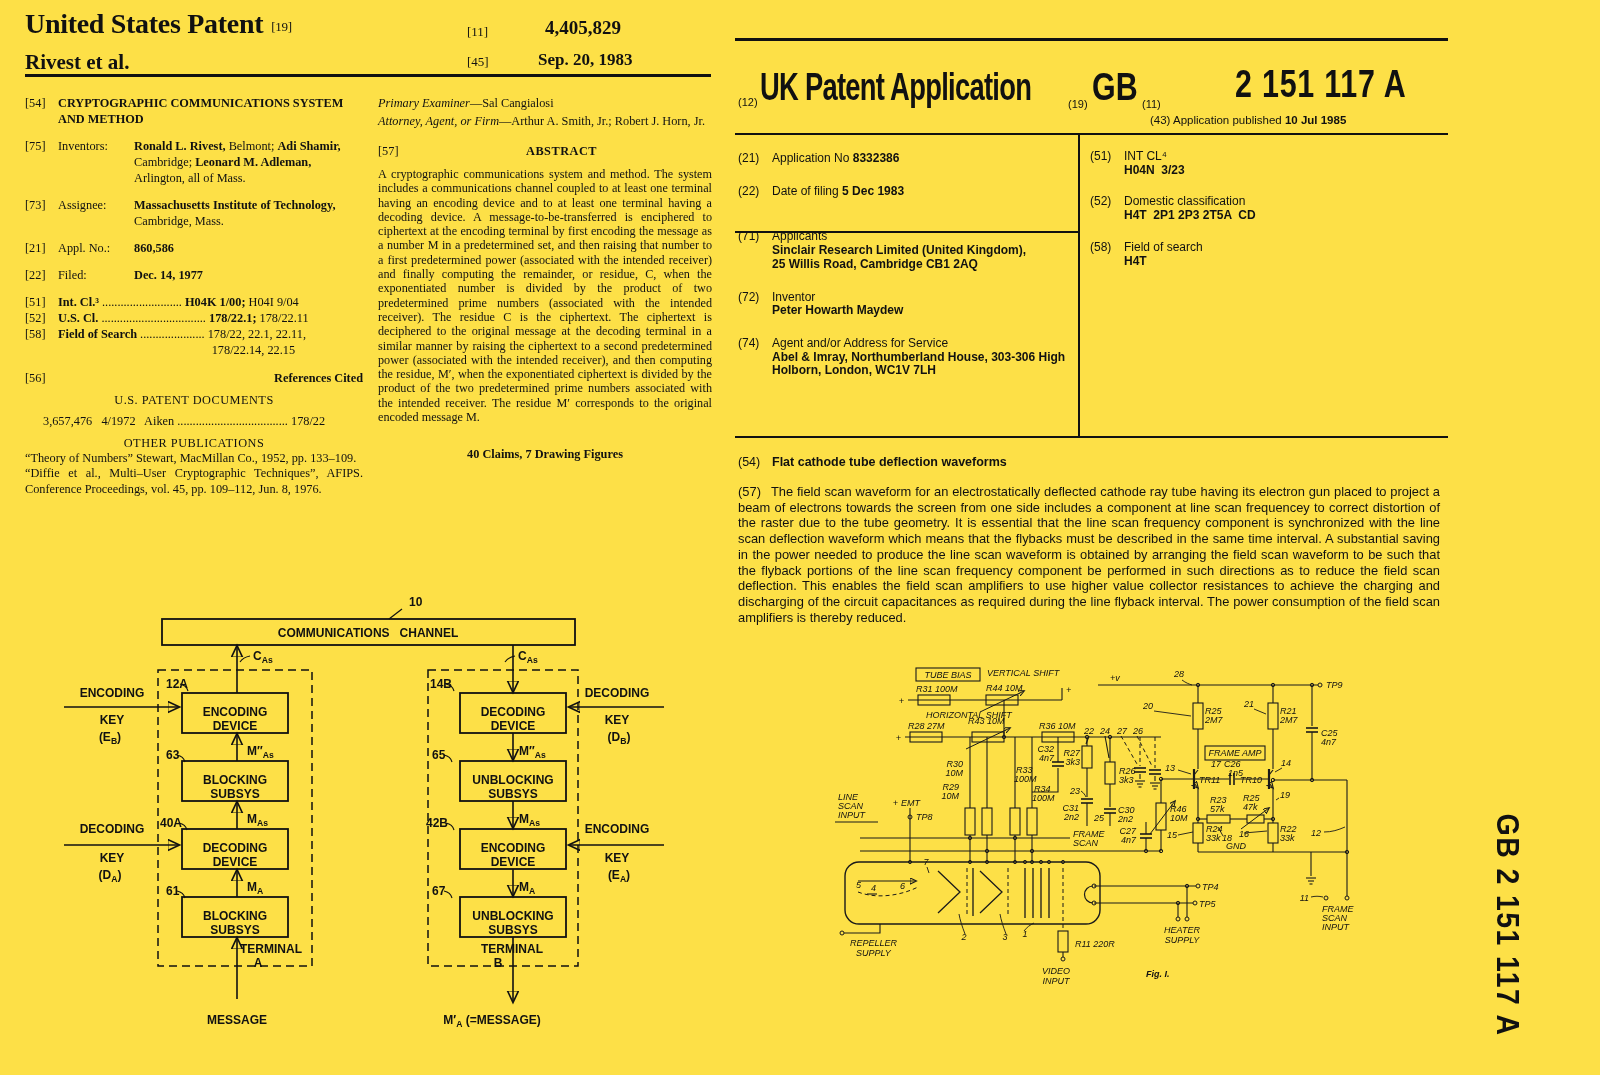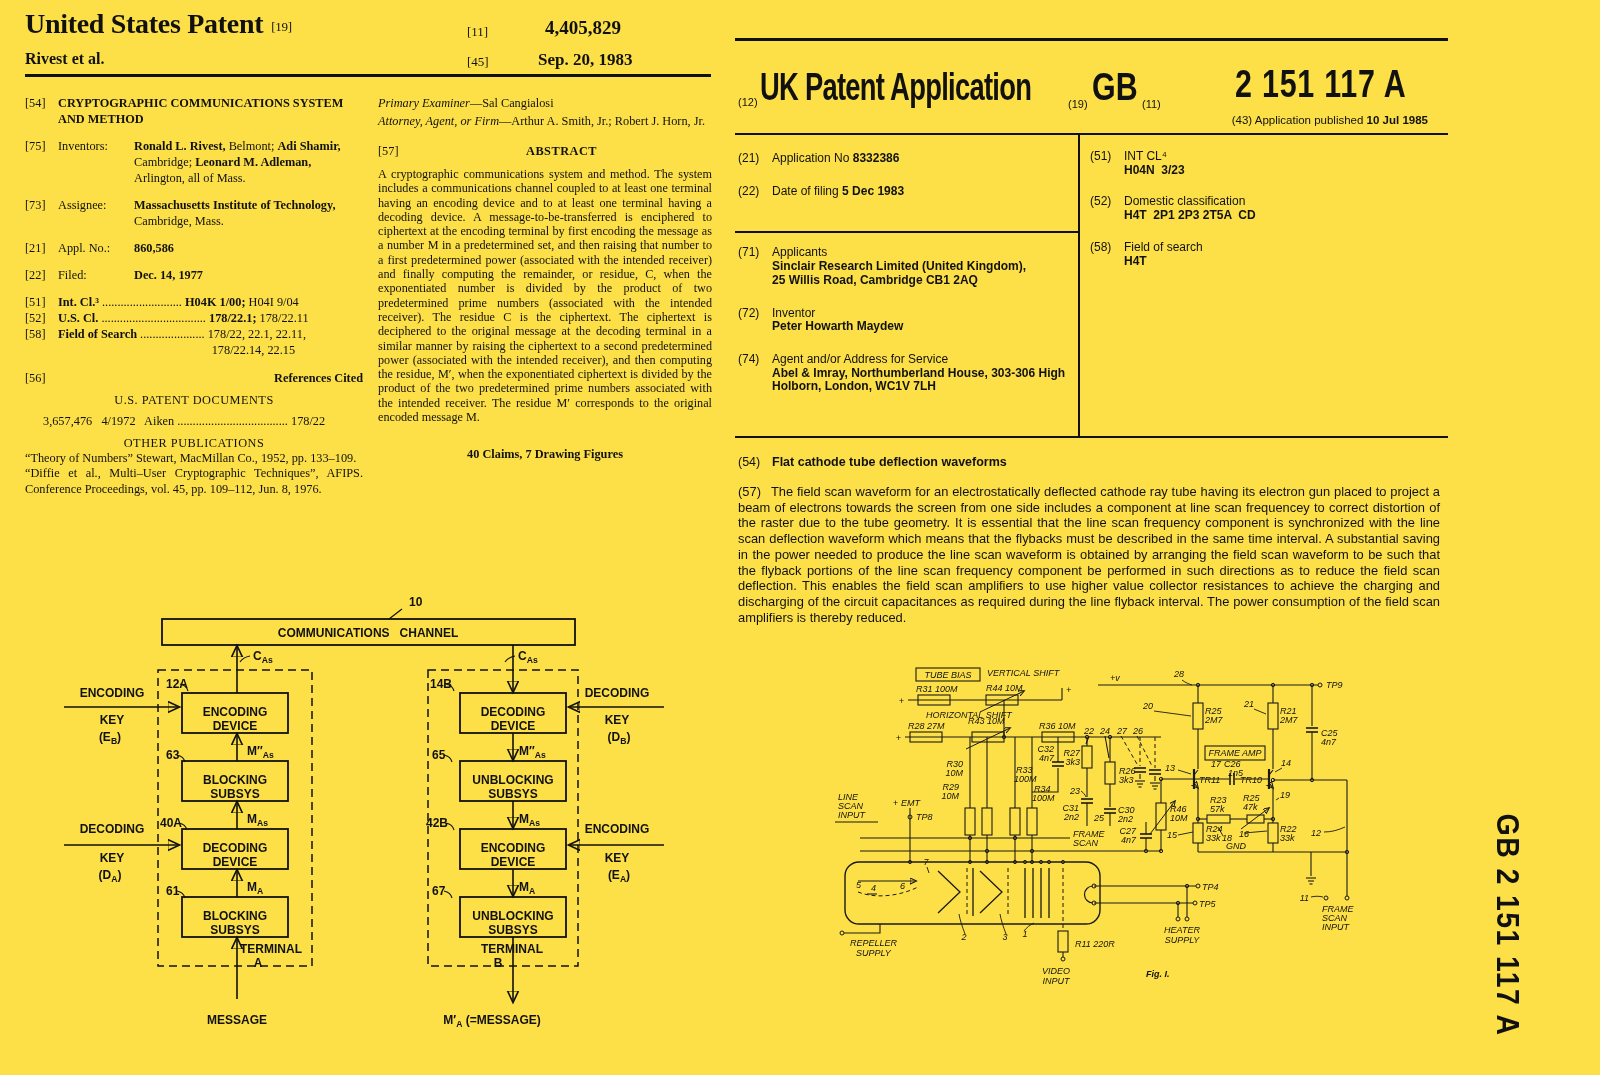--- a/index.html
+++ b/index.html
@@ -2,21 +2,21 @@
 <html><head>
 <meta charset="utf-8">
 <style>
   html,body{margin:0;padding:0;background:#fff}
   .stage{position:relative;width:1600px;height:1075px;background:#fde047;color:#111;
          font-family:"Liberation Serif",serif;overflow:hidden}
   
   .us{position:absolute;left:0;top:0;width:725px;height:1075px}
   .us-title{position:absolute;left:25px;top:8px;margin:0;font-size:28px;font-weight:bold;letter-spacing:-0.3px}
   .us-title .kind{font-size:13px;font-weight:normal;margin-left:8px;vertical-align:2px}
-  .us-byline{position:absolute;left:25px;top:50px;font-size:16px;font-weight:bold}
+  .us-byline{position:absolute;left:25px;top:50px;font-size:21px;font-weight:bold}
   .us-ref{position:absolute;font-size:13px}
   .us-numlab{left:467px;top:24px}
   .us-datelab{left:467px;top:54px}
   .us-num{position:absolute;left:545px;top:17px;font-size:19px;font-weight:bold}
   .us-date{position:absolute;left:538px;top:50px;font-size:17px;font-weight:bold}
   .us-rule{position:absolute;left:25px;top:74px;width:686px;height:3px;background:#111}
   .us-left{position:absolute;left:25px;top:95px;width:338px;font-size:12.3px;line-height:16px}
   .us-right{position:absolute;left:378px;top:95px;width:334px;font-size:12.3px;line-height:16px}
   .f-row{display:flex;margin-bottom:11px}
   .fnum{width:33px;flex:none}
@@ -44,28 +44,28 @@
   .uk .rule{position:absolute;background:#111}
   .uk-hdr-l12{position:absolute;left:8px;top:96px;font-size:11px}
   .uk-hdr-title{position:absolute;left:30px;top:66px;font-size:38px;font-weight:bold;
                 transform:scaleX(0.72);transform-origin:left top;letter-spacing:-1px;white-space:nowrap}
   .uk-hdr-l19{position:absolute;left:338px;top:98px;font-size:11px}
   .uk-hdr-gb{position:absolute;left:362px;top:66px;font-size:38px;font-weight:bold;
              transform:scaleX(0.8);transform-origin:left top}
   .uk-hdr-l11{position:absolute;left:412px;top:98px;font-size:11px}
   .uk-hdr-num{position:absolute;left:505px;top:62px;font-size:39px;font-weight:bold;
               transform:scaleX(0.78);transform-origin:left top;letter-spacing:1px;white-space:nowrap}
-  .uk-hdr-pub{position:absolute;left:420px;top:114px;width:278px;text-align:right;font-size:11.5px}
+  .uk-hdr-pub{position:absolute;left:420px;top:114px;width:278px;text-align:left;font-size:11.5px}
   .uk-colL{position:absolute;left:8px;top:152px;width:332px}
   .uk-colR{position:absolute;left:360px;top:150px;width:350px}
   .uk-row{display:flex;font-size:12px;line-height:13.7px;margin-bottom:19px}
   .uk-row .n{width:34px;flex:none}
   .uk-row .v{white-space:pre-wrap}
   .uk-colR .uk-row{margin-bottom:18px}
-  .uk-lfb{margin-top:48px}
+  .uk-lfb{margin-top:32px}
   .uk-54{position:absolute;left:8px;top:455px;font-size:12.5px}
   .uk-54 .n{display:inline-block;width:34px}
   .uk-57{position:absolute;left:8px;top:484px;width:702px;font-size:12.9px;line-height:15.7px;text-align:justify}
   .uk-57 .n{padding-right:10px}
   .schematic{position:absolute;left:100px;top:640px}
   .schematic text{font-family:"Liberation Sans",sans-serif;font-style:italic;font-size:9px;fill:#111;white-space:pre}
   .schematic path,.schematic rect,.schematic line,.schematic circle{stroke:#1a1a1a;fill:none}
   .uk-side{position:absolute;left:625px;top:905px;width:300px;height:40px;text-align:center;
            font-size:31px;font-weight:bold;letter-spacing:1.5px;white-space:nowrap;
            transform:rotate(90deg) scaleX(0.92)}

